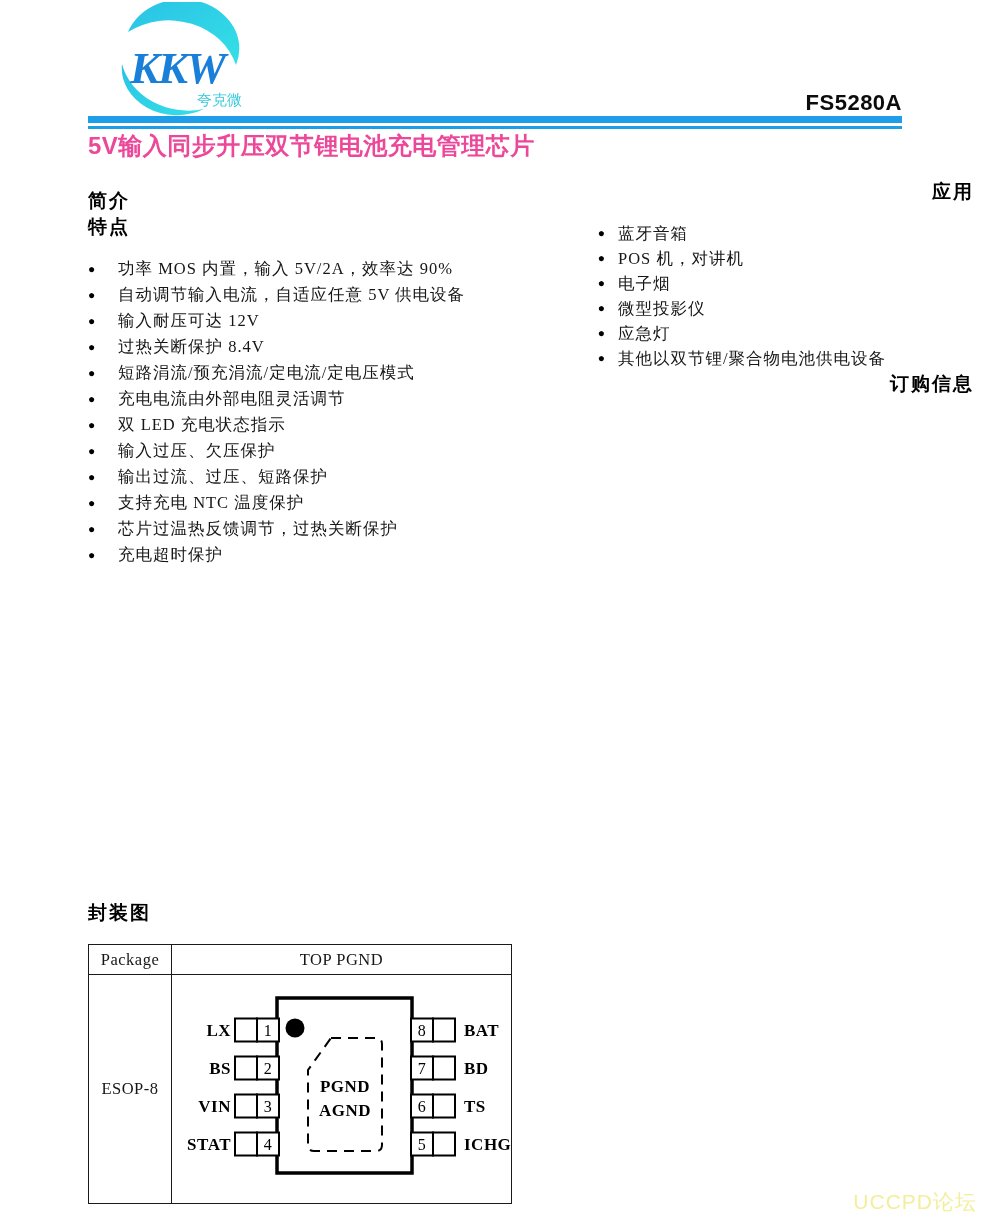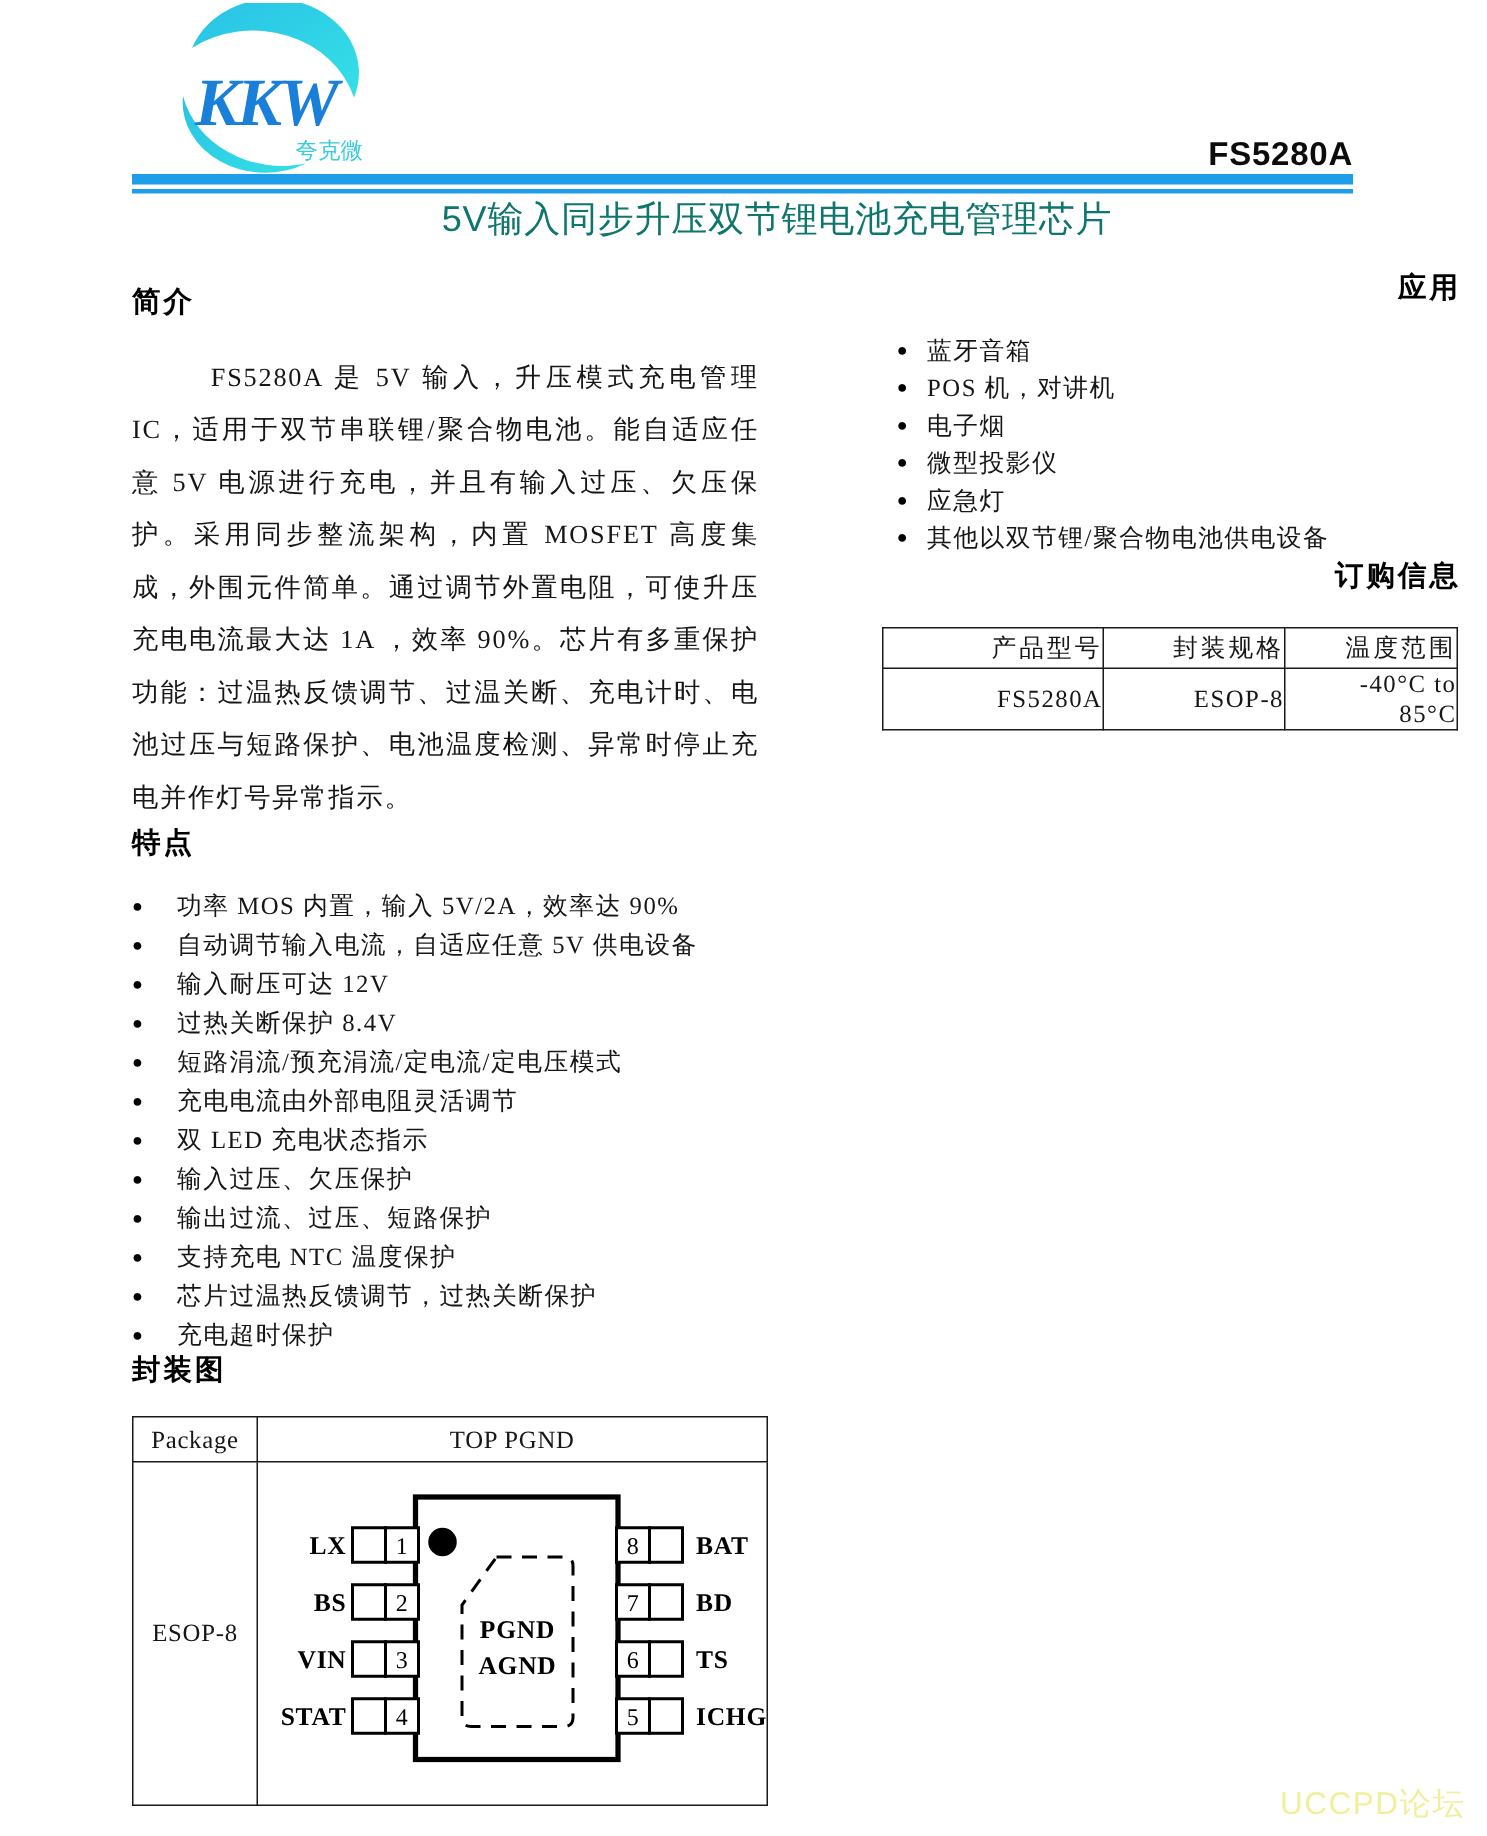--- a/index.html
+++ b/index.html
@@ -5,23 +5,23 @@
   html,body{margin:0;padding:0;background:#ffffff;}
   #page{position:relative;width:991px;height:1224px;background:#ffffff;overflow:hidden;
         font-family:"Liberation Serif","DejaVu Serif",serif;color:#161616;}
 
   
   .logo{position:absolute;left:96px;top:2px;width:175px;height:120px;}
   .part-number{position:absolute;top:90px;right:89px;font-family:"Liberation Sans","DejaVu Sans",sans-serif;
                font-weight:bold;font-size:22px;letter-spacing:.5px;color:#0c0c0c;}
   .rule-thick{position:absolute;left:88px;top:116px;width:814px;height:7px;background:#1e9de8;}
   .rule-thin {position:absolute;left:88px;top:126px;width:814px;height:3px;background:#1e9de8;}
-  .doc-title{position:absolute;left:88px;top:130px;width:860px;text-align:center;
-             font-family:"Liberation Sans","DejaVu Sans",sans-serif;font-weight:normal;
-             font-size:24px;color:#0f766e;letter-spacing:.5px;}
+  .doc-title{position:absolute;left:88px;top:130px;width:860px;
+             font-family:"Liberation Sans","DejaVu Sans",sans-serif;font-weight:bold;
+             font-size:24px;color:#ec4899;letter-spacing:.5px;}
 
   
   h2.sec{font-size:19px;font-weight:bold;margin:0;letter-spacing:2px;color:#000000;}
   .col-left {position:absolute;left:88px;top:188px;width:418px;}
   .col-right{position:absolute;left:588px;top:179px;width:386px;text-align:right;}
 
   .intro-para{margin:20px 0 0 0;font-size:17.5px;line-height:35px;text-align:justify;
               text-indent:3em;letter-spacing:1.2px;}
 
   ul.dots{list-style:none;margin:16px 0 0 0;padding:0;}
@@ -72,21 +72,20 @@
     </svg>
   </div>
 
   <div class="part-number">FS5280A</div>
   <div class="rule-thick"></div>
   <div class="rule-thin"></div>
   <div class="doc-title">5V输入同步升压双节锂电池充电管理芯片</div>
 
   <div class="col-left">
     <h2 class="sec">简介</h2>
-    <p class="intro-para">FS5280A 是 5V 输入，升压模式充电管理 IC，适用于双节串联锂/聚合物电池。能自适应任意 5V 电源进行充电，并且有输入过压、欠压保护。采用同步整流架构，内置 MOSFET 高度集成，外围元件简单。通过调节外置电阻，可使升压充电电流最大达 1A ，效率 90%。芯片有多重保护功能：过温热反馈调节、过温关断、充电计时、电池过压与短路保护、电池温度检测、异常时停止充电并作灯号异常指示。</p>
 
     <h2 class="sec features-heading">特点</h2>
     <ul class="dots feat">
       <li>
           <span class="b">●</span>
           <span>功率 MOS 内置，输入 5V/2A，效率达 90%</span>
         </li>
       <li>
           <span class="b">●</span>
           <span>自动调节输入电流，自适应任意 5V 供电设备</span>
@@ -157,39 +156,20 @@
           <span class="b">●</span>
           <span>应急灯</span>
         </li>
       <li>
           <span class="b">●</span>
           <span>其他以双节锂/聚合物电池供电设备</span>
         </li>
     </ul>
 
     <h2 class="sec ordering-heading">订购信息</h2>
-    <table class="order">
-      <colgroup>
-          <col style="width:147px">
-          <col style="width:121px">
-          <col style="width:115px">
-        </colgroup>
-      <tbody>
-          <tr class="hdr">
-        <td>产品型号</td>
-        <td>封装规格</td>
-        <td>温度范围</td>
-      </tr>
-      <tr>
-        <td>FS5280A</td>
-        <td>ESOP-8</td>
-        <td>-40°C to 85°C</td>
-      </tr>
-    </tbody>
-      </table>
   </div>
 
   <div class="pkg-section">
     <h2 class="sec">封装图</h2>
     <table class="pkg">
       <colgroup>
           <col style="width:83px">
           <col style="width:340px">
         </colgroup>
       <tbody>

